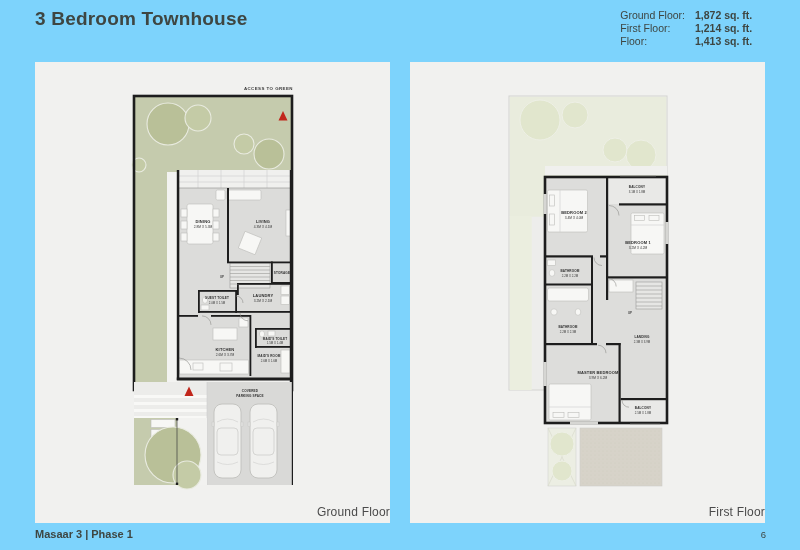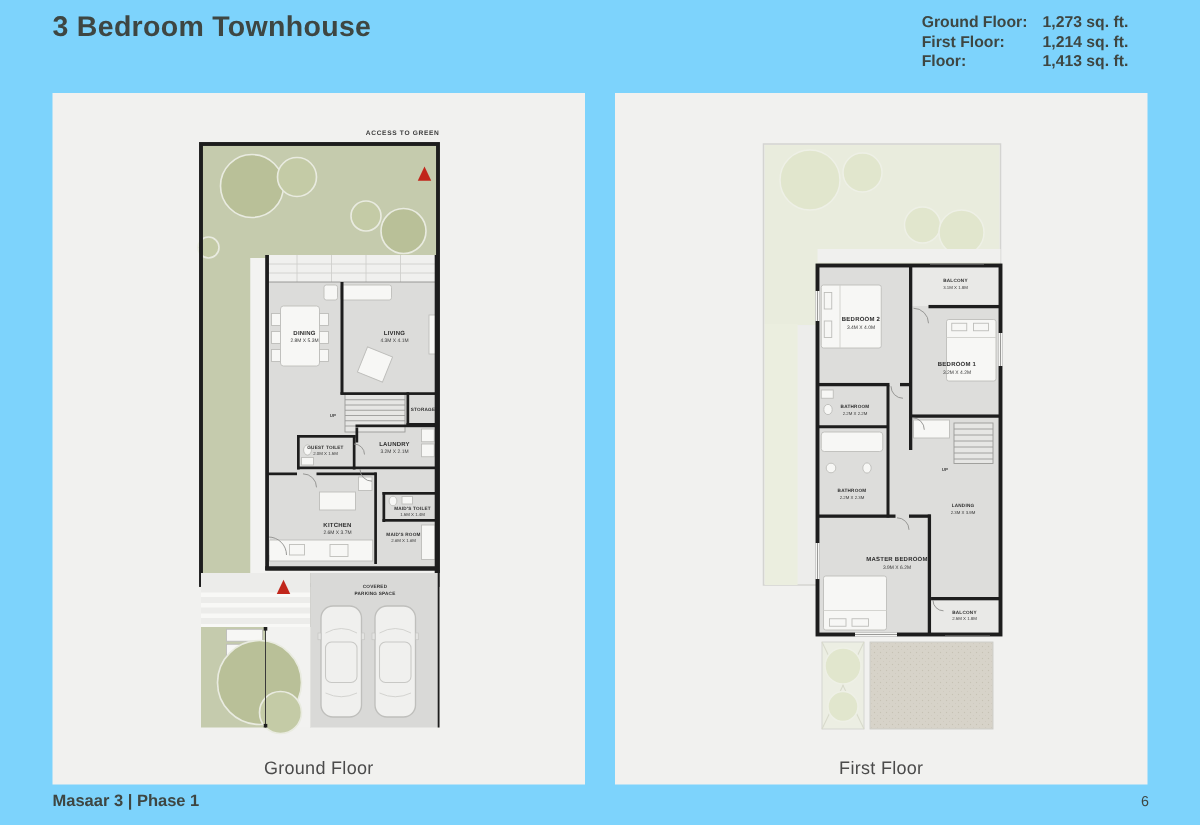--- a/index.html
+++ b/index.html
@@ -5,26 +5,26 @@
   html,body{margin:0;padding:0;background:#ffffff;}
   .page{
     position:relative;width:800px;height:550px;background:#7dd3fc;overflow:hidden;
     font-family:"Liberation Sans",sans-serif;color:#3e4642;
   }
   .title{
     position:absolute;left:35px;top:8px;font-size:19px;font-weight:bold;
     letter-spacing:.2px;color:#3e4642;
   }
   .stats{position:absolute;top:9px;right:33px;display:grid;grid-template-columns:auto auto;column-gap:10px;row-gap:0;}
-  .stats .lab{font-weight:bold;font-size:10.5px;line-height:13px;color:#3e4642;}
+  .stats .lab{font-weight:normal;font-size:10.5px;line-height:13px;color:#3e4642;}
   .stats .val{font-weight:bold;font-size:10.5px;line-height:13px;color:#3e4642;min-width:72px;}
   .panel{position:absolute;top:62px;width:355px;height:461px;background:#f1f1ef;}
   .panel.left{left:35px;}
   .panel.right{left:410px;}
-  .plan-caption{position:absolute;left:0;right:0;top:443px;text-align:center;
+  .plan-caption{position:absolute;left:0;right:0;top:443px;text-align:right;
     font-size:12px;color:#4b4b4b;letter-spacing:.2px;}
   .footer-left{position:absolute;left:35px;top:528px;font-size:11px;font-weight:bold;color:#3e4642;}
   .footer-page{position:absolute;right:34px;top:529px;font-size:9.5px;color:#3e4642;}
   svg{position:absolute;left:0;top:0;}
   svg text{font-family:"Liberation Sans",sans-serif;}
   .rn{font-size:4px;fill:#2d2d2d;text-anchor:middle;font-weight:bold;letter-spacing:.15px;}
   .rd{font-size:3.3px;fill:#3a3a3a;text-anchor:middle;}
   .rn.tiny{font-size:3.1px;}
   .rd.tiny{font-size:2.9px;}
   .access{font-size:4.4px;fill:#3a3a3a;letter-spacing:.45px;text-anchor:end;font-weight:bold;}
@@ -42,21 +42,21 @@
 </style>
 </head>
 <body>
 
 <div class="page">
 
   <div class="title">3 Bedroom Townhouse</div>
 
   <div class="stats">
     <div class="lab">Ground Floor:</div>
-    <div class="val">1,273 sq. ft.</div>
+    <div class="val">1,872 sq. ft.</div>
     <div class="lab">First Floor:</div>
     <div class="val">1,214 sq. ft.</div>
     <div class="lab">Floor:</div>
     <div class="val">1,413 sq. ft.</div>
   </div>
 
   <div class="panel left">
     <svg width="355" height="461" viewBox="0 0 355 461">
 
       <text class="access" x="258" y="28">ACCESS TO GREEN</text>

